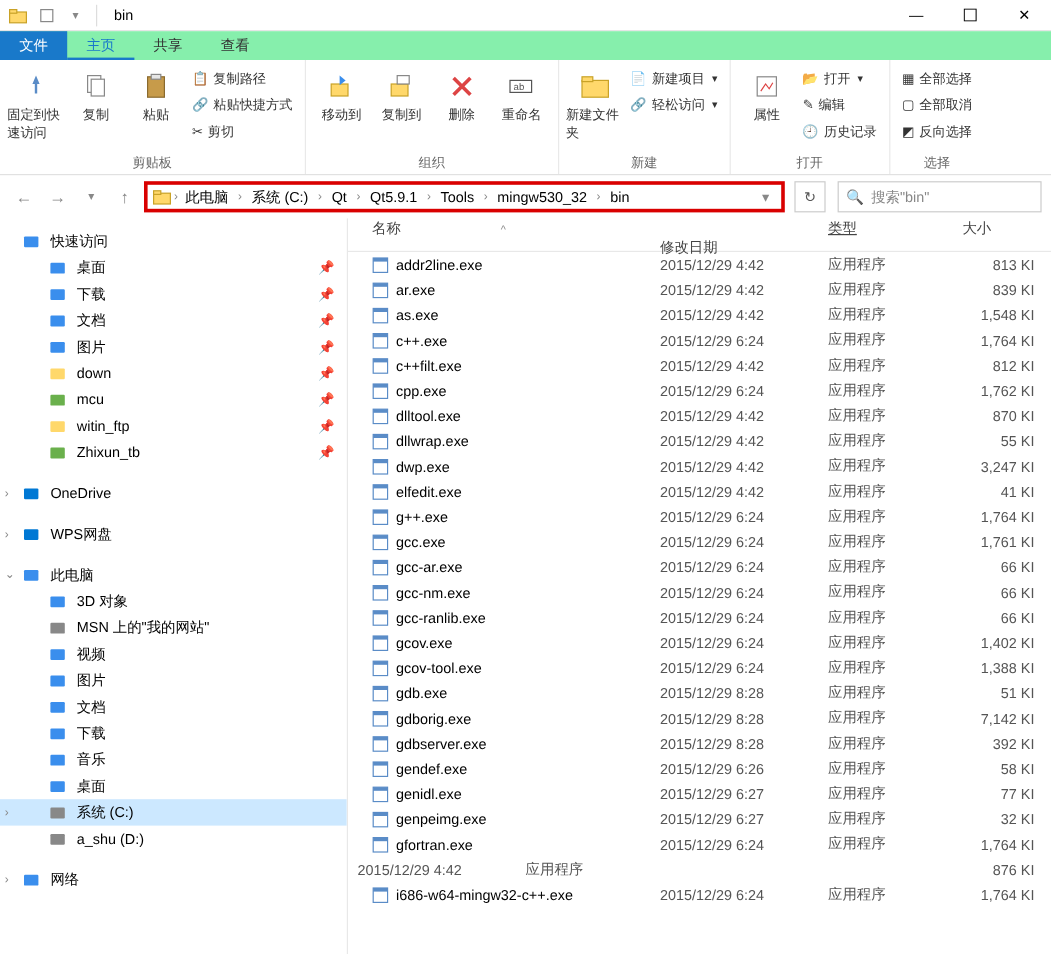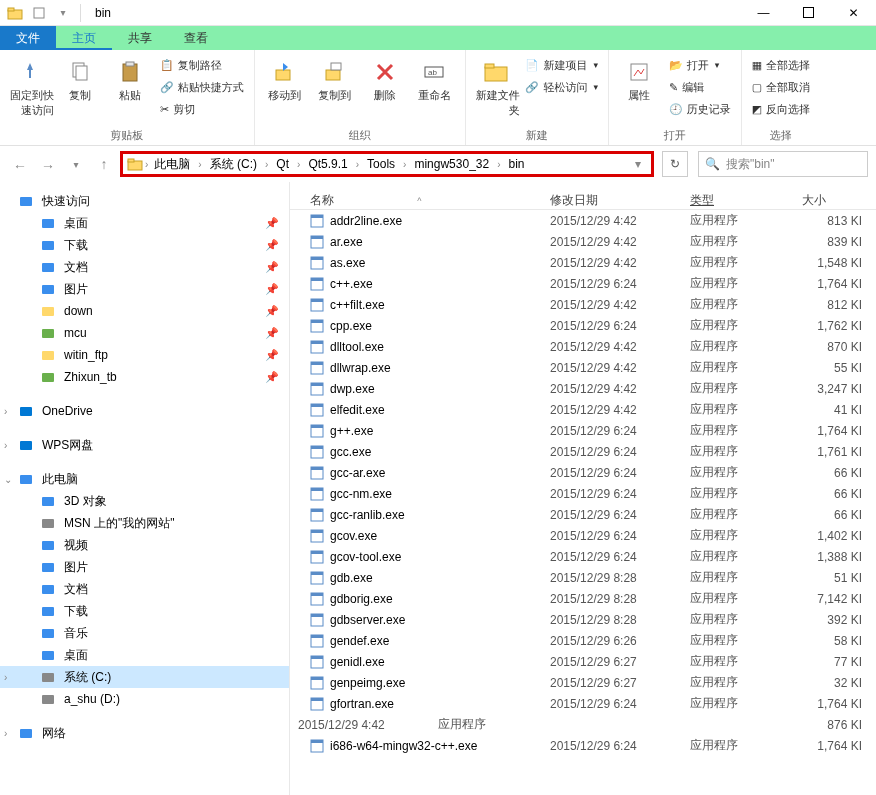--- a/index.html
+++ b/index.html
@@ -15,21 +15,21 @@
 
 .tabstrip { height: 24px; display: flex; background: #86efac; }
 .tab { padding: 4px 16px; font-size: 12px; color: #333; cursor: default; }
 .tab.file { background: #1979ca; color: #fff; }
 .tab.active { border-bottom: 2px solid #1979ca; color: #1979ca; }
 
 .ribbon { height: 96px; border-bottom: 1px solid #e1e1e1; background: #fff; display: flex; }
 .ribbon-group { border-right: 1px solid #e9e9e9; display: flex; flex-direction: column; justify-content: space-between; padding: 4px 6px 2px; }
 .ribbon-group .group-content { display: flex; gap: 2px; flex: 1; }
 .ribbon-group .group-label { text-align: center; font-size: 11px; color: #666; padding-top: 2px; }
-.rbtn-lg { display: flex; flex-direction: column; align-items: center; justify-content: flex-start; width: 48px; padding-top: 4px; gap: 2px; text-align: right; font-size: 11px; color: #333; }
+.rbtn-lg { display: flex; flex-direction: column; align-items: center; justify-content: flex-start; width: 48px; padding-top: 4px; gap: 2px; text-align: left; font-size: 11px; color: #333; }
 .rbtn-lg .ic { width: 28px; height: 28px; display:flex; align-items:center; justify-content:center; }
 .rbtn-sm { display: flex; align-items: center; gap: 4px; padding: 2px 4px; font-size: 11px; color: #333; height: 22px; }
 .rbtn-col { display: flex; flex-direction: column; justify-content: flex-start; }
 
 .navbar { height: 36px; display: flex; align-items: center; gap: 4px; padding: 0 8px; }
 .nav-arrow { width: 24px; height: 24px; display:flex; align-items:center; justify-content:center; color: #888; font-size: 14px; }
 .addressbar-wrap { flex: 1; height: 26px; border: 3px solid #d90000; display:flex; align-items:center; padding: 0 4px; gap: 2px; }
 .addressbar-wrap .folder-ic { width:16px; height:16px; }
 .breadcrumb { display: flex; align-items: center; gap: 4px; font-size: 12px; }
 .crumb { padding: 2px 4px; }
@@ -41,21 +41,21 @@
 .content { display:flex; height: calc(795px - 26px - 24px - 96px - 36px); }
 .navpane { width: 290px; border-right: 1px solid #e8e8e8; overflow:hidden; padding: 8px 0; }
 .nav-item { display:flex; align-items:center; height:22px; padding-left: 18px; gap:8px; font-size:12px; position:relative; }
 .nav-item.sub { padding-left: 40px; }
 .nav-item.selected { background:#cce8ff; }
 .nav-item .exp { position:absolute; left:4px; color:#888; font-size:10px; }
 .nav-item .pin { margin-left:auto; margin-right:10px; color:#888; font-size:11px; }
 .nav-spacer { height: 12px; }
 
 .filearea { flex:1; display:flex; flex-direction:column; }
-.colheader { height:28px; display:flex; align-items:flex-end; border-bottom:1px solid #e8e8e8; font-size:12px; color:#444; }
+.colheader { height:28px; display:flex; align-items:flex-start; border-bottom:1px solid #e8e8e8; font-size:12px; color:#444; }
 .ch { padding: 0 8px; }
 .ch.name { width:252px; padding-left:20px; }
 .ch.date { width:140px;margin-top:16px; }
 .ch.type { width:112px;text-decoration:underline; }
 .ch.size { flex:1; text-align:left; }
 .filelist { flex:1; overflow:hidden; }
 .row { display:flex; align-items:center; height:21px; font-size:12px; }
 .row .c { padding: 0 8px; }
 .row .c.name { width:252px; display:flex; align-items:center; gap:6px; padding-left:20px; }
 .row .c.date { width:140px; color:#555; }

